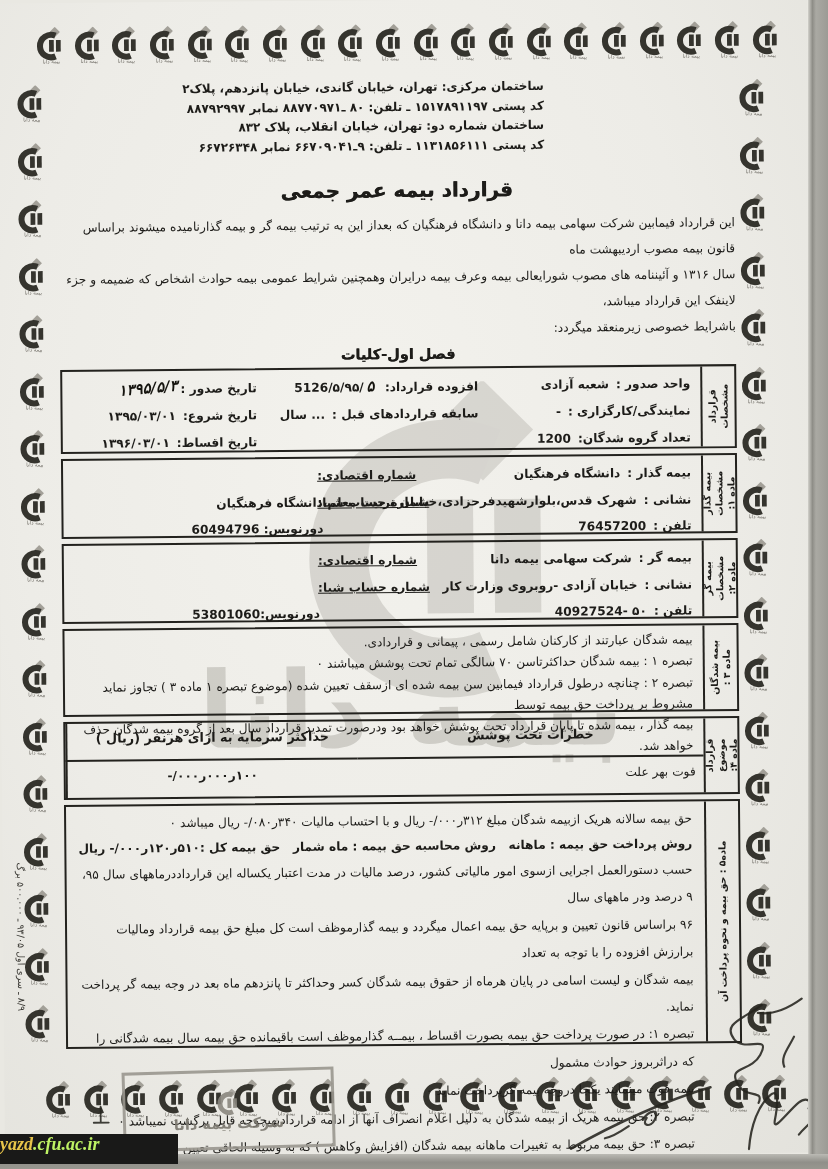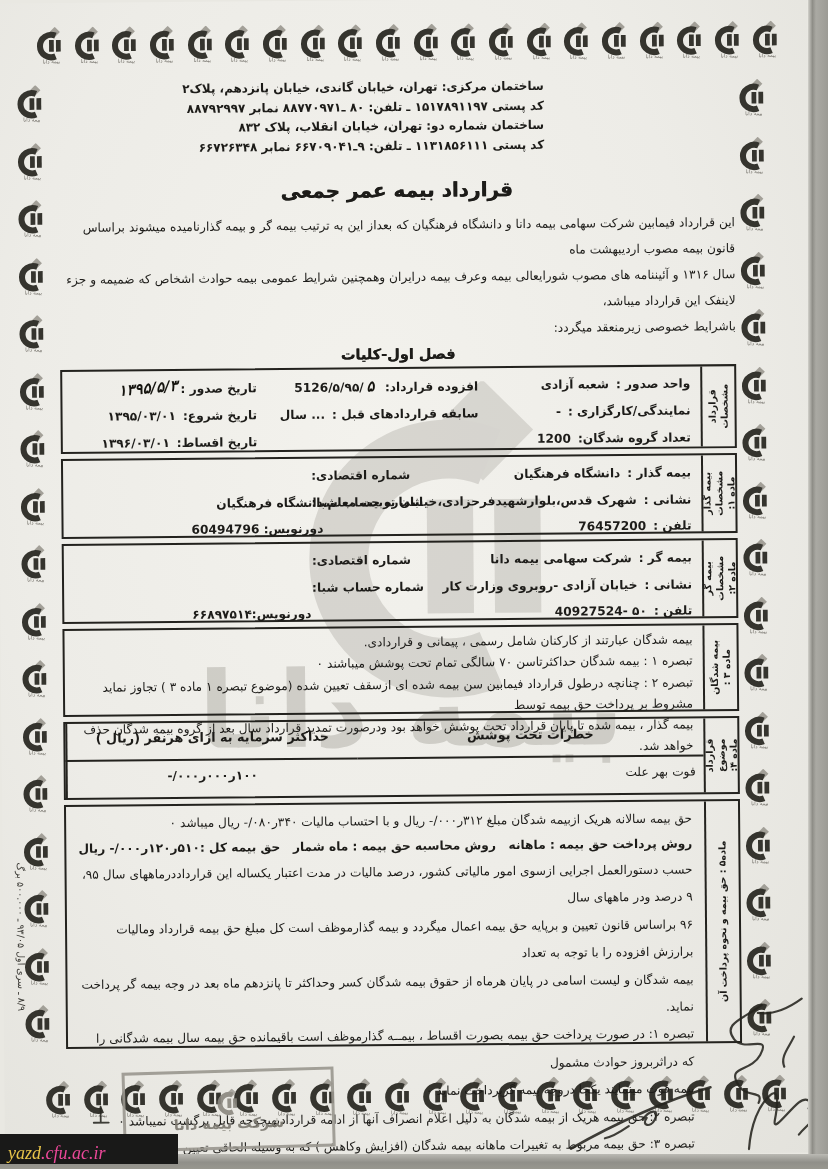--- a/index.html
+++ b/index.html
@@ -57,21 +57,21 @@
   .hand{
     font-family:"DejaVu Serif", serif;font-style:italic;font-weight:bold;font-size:15px;
     display:inline-block;transform:rotate(-5deg);color:#14130e;margin:0 3px;
   }
   
   .cols{display:flex;height:100%;}
   .cols .c{line-height:27px;}
   .c1{flex:1.15;}  .c2{flex:1.2;}  .c3{flex:1;}
   
   .frow{line-height:26.5px;position:relative;white-space:nowrap;}
-  .sec{position:absolute;left:238px;top:0;font-weight:bold;}
+  .sec{position:absolute;left:244px;top:0;font-weight:bold;text-decoration:underline;}
   .dur{position:absolute;left:118px;top:0;font-weight:bold;}
   
   .b4 .bcontent div{line-height:21.3px;}
   
   .m4grid{display:grid;grid-template-columns:1fr 292px;height:100%;}
   .m4grid .cell{padding:3px 8px;}
   .m4grid .hdr{font-weight:bold;text-align:center;border-bottom:2px solid #23221e;line-height:24px;font-size:12.8px;}
   .m4grid .cl{border-left:2px solid #23221e;}
   .m4grid .v1{text-align:right;line-height:24px;}
   .m4grid .v2{text-align:center;line-height:24px;font-weight:bold;}
@@ -90,25 +90,25 @@
   
   .series{
     position:absolute;left:-62px;top:928px;width:160px;text-align:center;
     transform:rotate(90deg);font-size:9.5px;color:#3c3b36;direction:rtl;z-index:3;
   }
   
   .sigs{position:absolute;left:0;top:0;width:812px;height:1156px;z-index:4;pointer-events:none;}
   
   .siteband{
     position:absolute;left:0;top:1134px;width:178px;height:30px;background:#191918;
-    z-index:6;display:flex;align-items:flex-end;padding-right:10px;box-sizing:border-box;
-    font-family:"Liberation Serif", serif;font-style:italic;font-weight:normal;font-size:18px;padding-left:8px;
+    z-index:6;display:flex;align-items:flex-start;padding-right:10px;box-sizing:border-box;
+    font-family:"Liberation Serif", serif;font-style:italic;font-weight:bold;font-size:18px;
   }
   .siteband .p1{color:#e8c54a;}
-  .siteband .p2{color:#ec4899;}
+  .siteband .p2{color:#bef264;}
 </style>
 </head>
 <body>
 
 <div class="paper">
 
   <div class="wm-row" id="wm-top">
   <span class="wm">
     <svg viewBox="0 0 34 44" width="30" height="38" xmlns="http://www.w3.org/2000/svg">
       <rect x="18" y="1.5" width="8.5" height="8.5" fill="#9d9a92" transform="rotate(45 22.2 5.7)"></rect>
@@ -945,21 +945,21 @@
         <div class="frow">
           <span class="lbl">بیمه گر :</span><span class="val">شرکت سهامی بیمه دانا</span>
           <span class="sec">شماره اقتصادی:</span>
         </div>
         <div class="frow">
           <span class="lbl">نشانی :</span><span class="val">خیابان آزادی -روبروی وزارت کار</span>
           <span class="sec">شماره حساب شبا:</span>
         </div>
         <div class="frow">
           <span class="lbl">تلفن :</span><span class="val">۵۰ -40927524</span>
-          <span class="dur"><span>دورنویس:</span><span>۶۶۸۹۷۵۱۴</span></span>
+          <span class="dur"><span>دورنویس:</span><span>53801060</span></span>
         </div>
       </div>
     </div>
 
     <div class="box b4" style="height:88px;">
       <div class="side">
         <span class="vtext">
             <span>ماده ۳ :</span>
             <span>بیمه شدگان</span>
           </span>

